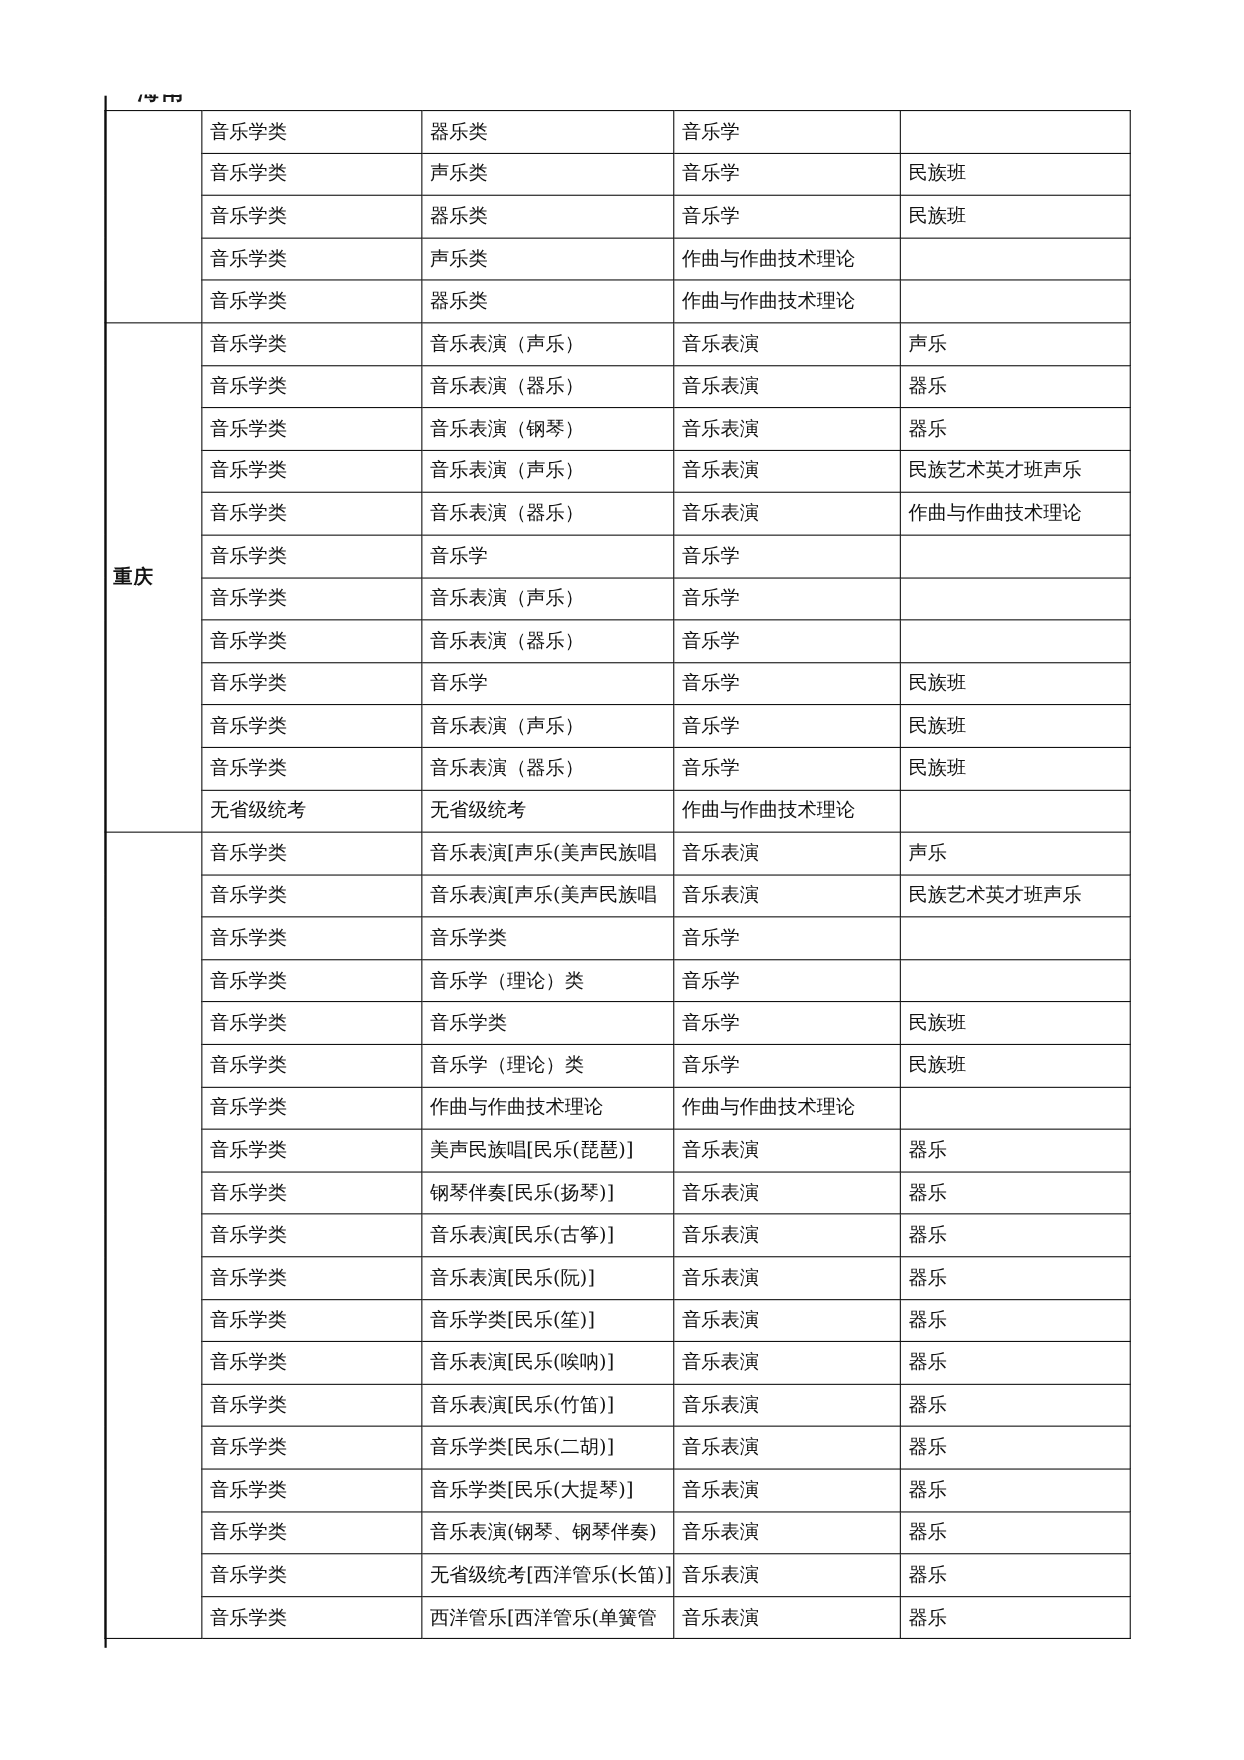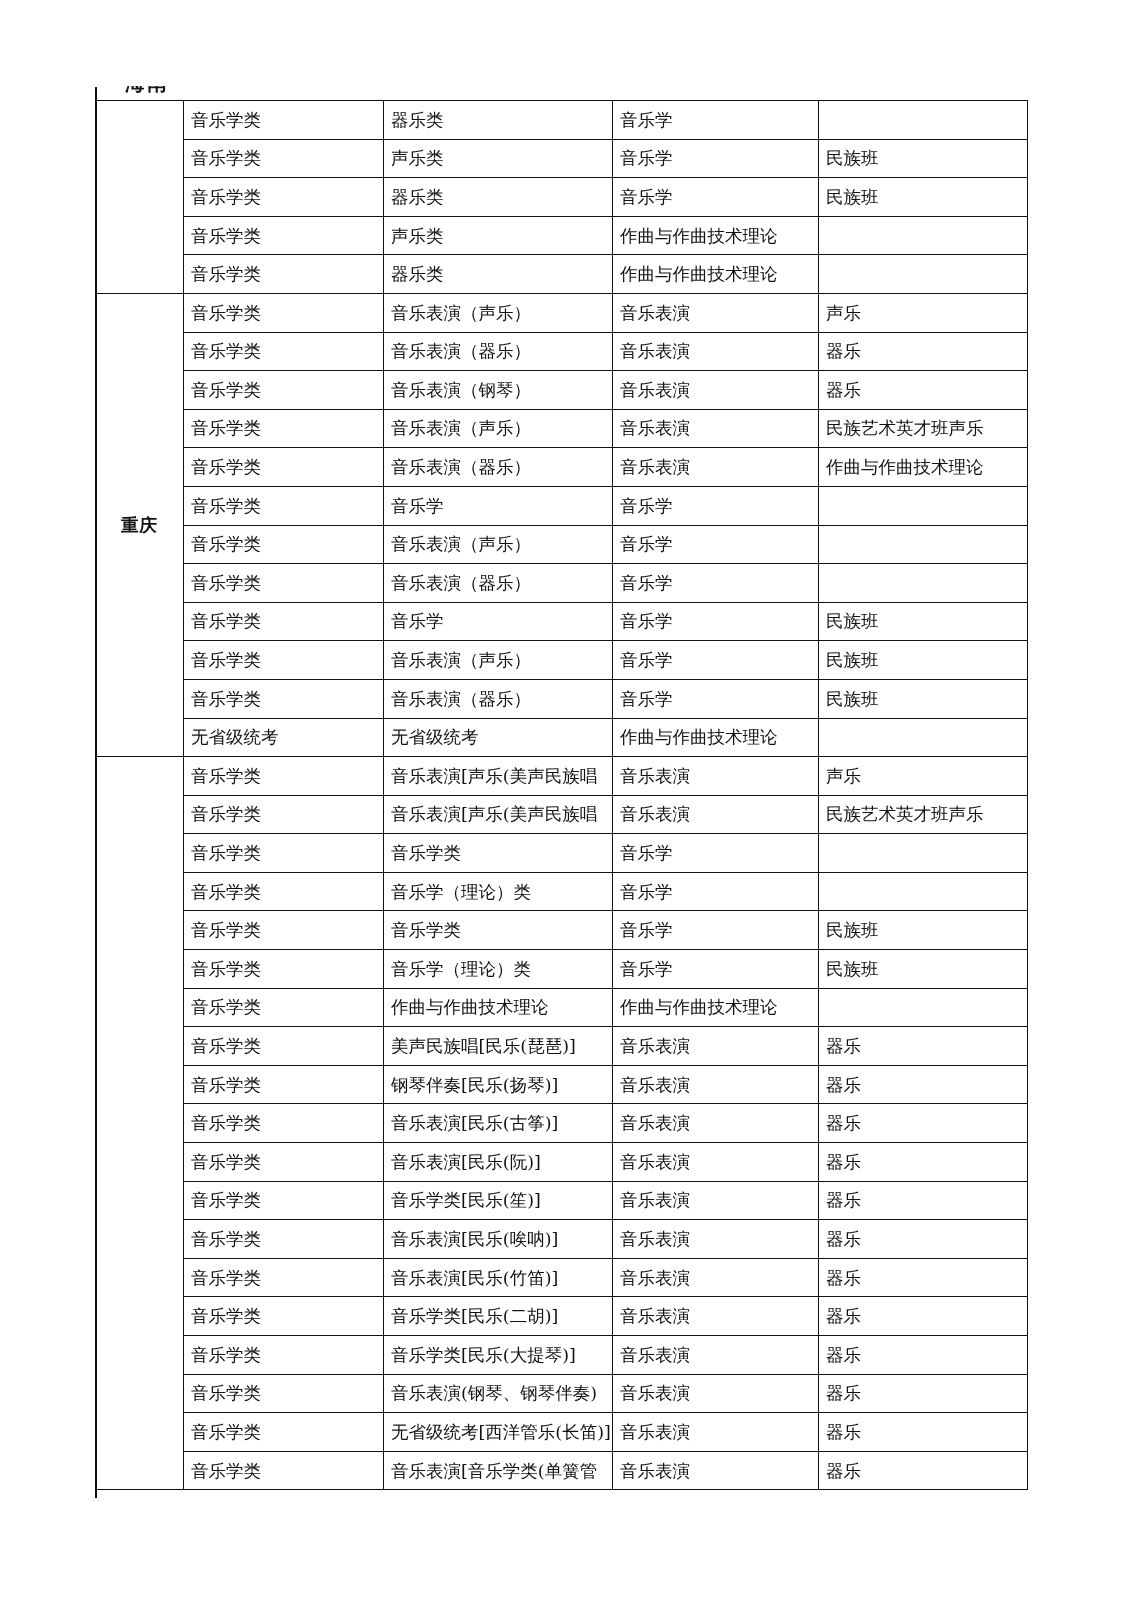--- a/index.html
+++ b/index.html
@@ -52,21 +52,20 @@
     overflow: hidden;
     background: #fff;
   }
 
   
   td.prov {
     border-left: none;
     border-top: none;
     border-bottom: none;
     border-right: 1.8px solid #131313;
-    text-align: center;
     font-weight: 700;
     font-size: 20px;
     letter-spacing: 1px;
     width: 88px;
     background: transparent;
   }
   td.prov.bottomline { border-bottom: 1.8px solid #131313; }
   td.prov.topline    { border-top: 1.8px solid #131313; }
 
   
@@ -323,21 +322,21 @@
           <td>器乐</td>
         </tr>
         <tr>
           <td>音乐学类</td>
           <td>无省级统考[西洋管乐(长笛)]</td>
           <td>音乐表演</td>
           <td>器乐</td>
         </tr>
         <tr>
           <td>音乐学类</td>
-          <td>音乐表演[音乐学类(单簧管</td>
+          <td>西洋管乐[西洋管乐(单簧管</td>
           <td>音乐表演</td>
           <td>器乐</td>
         </tr>
       </tbody>
   </table>
 
 <div class="prov-rule" style="left: 95px; top: 87px; height: 1411px;"></div>
   </div>
 
 </body></html>

